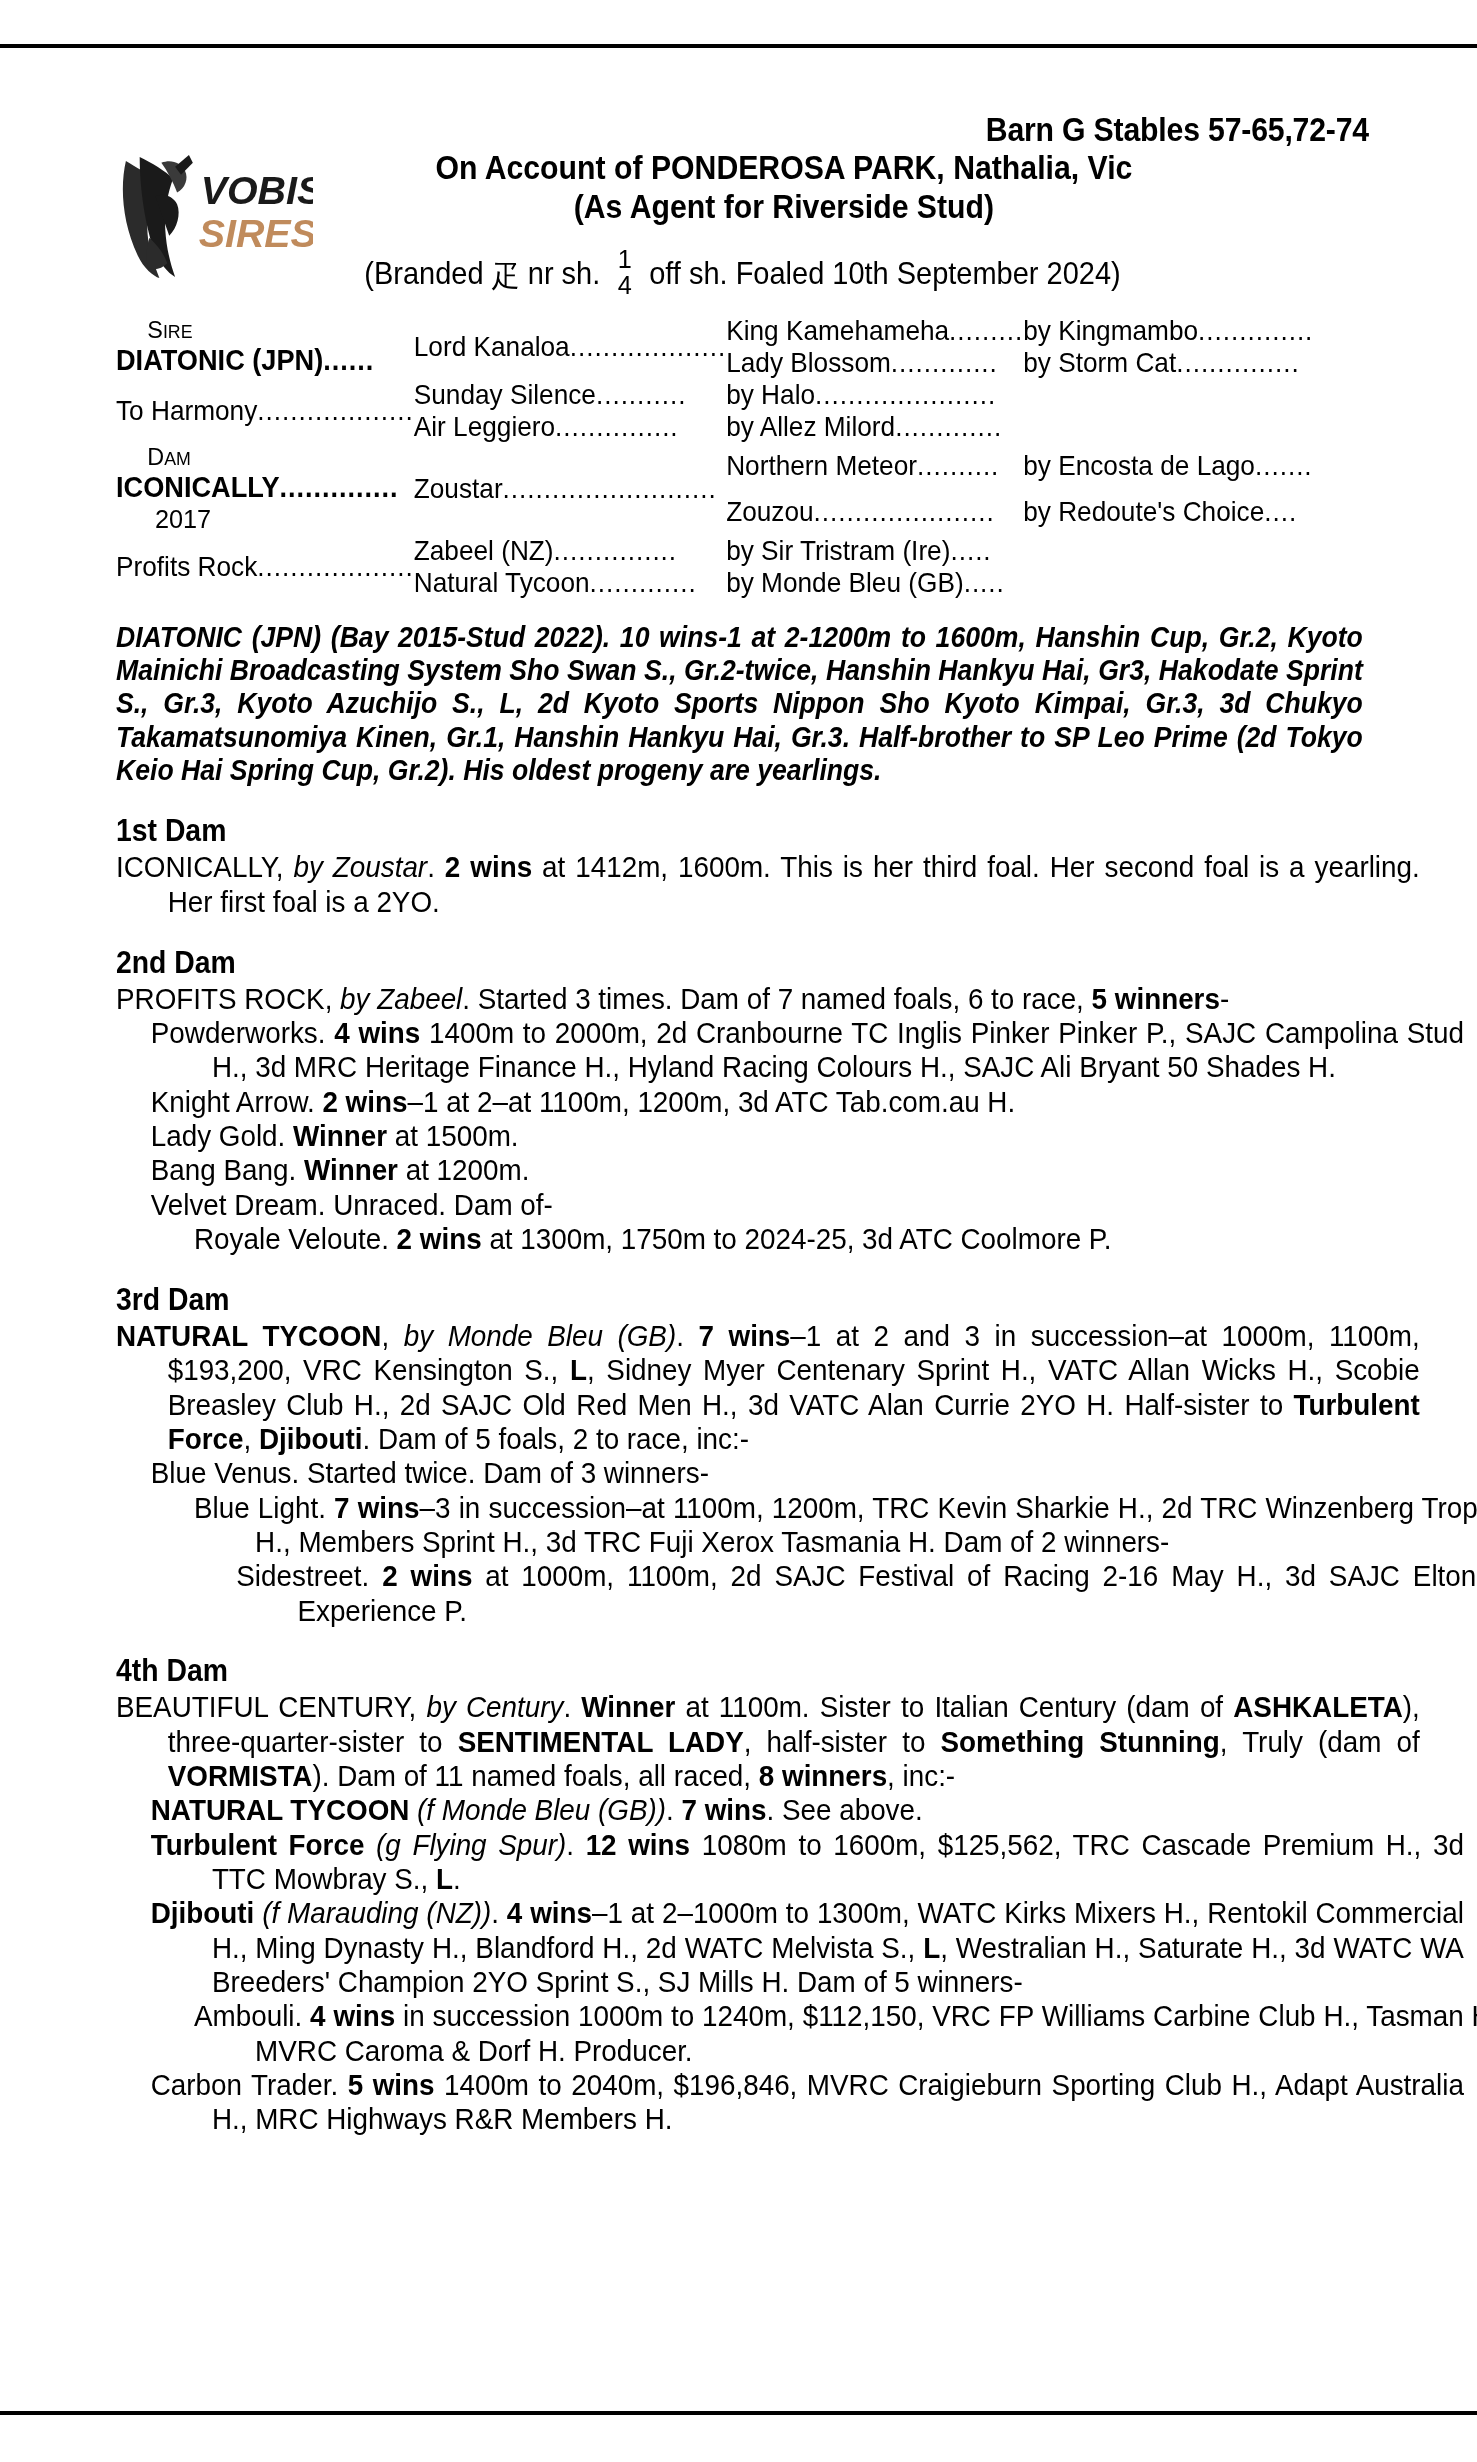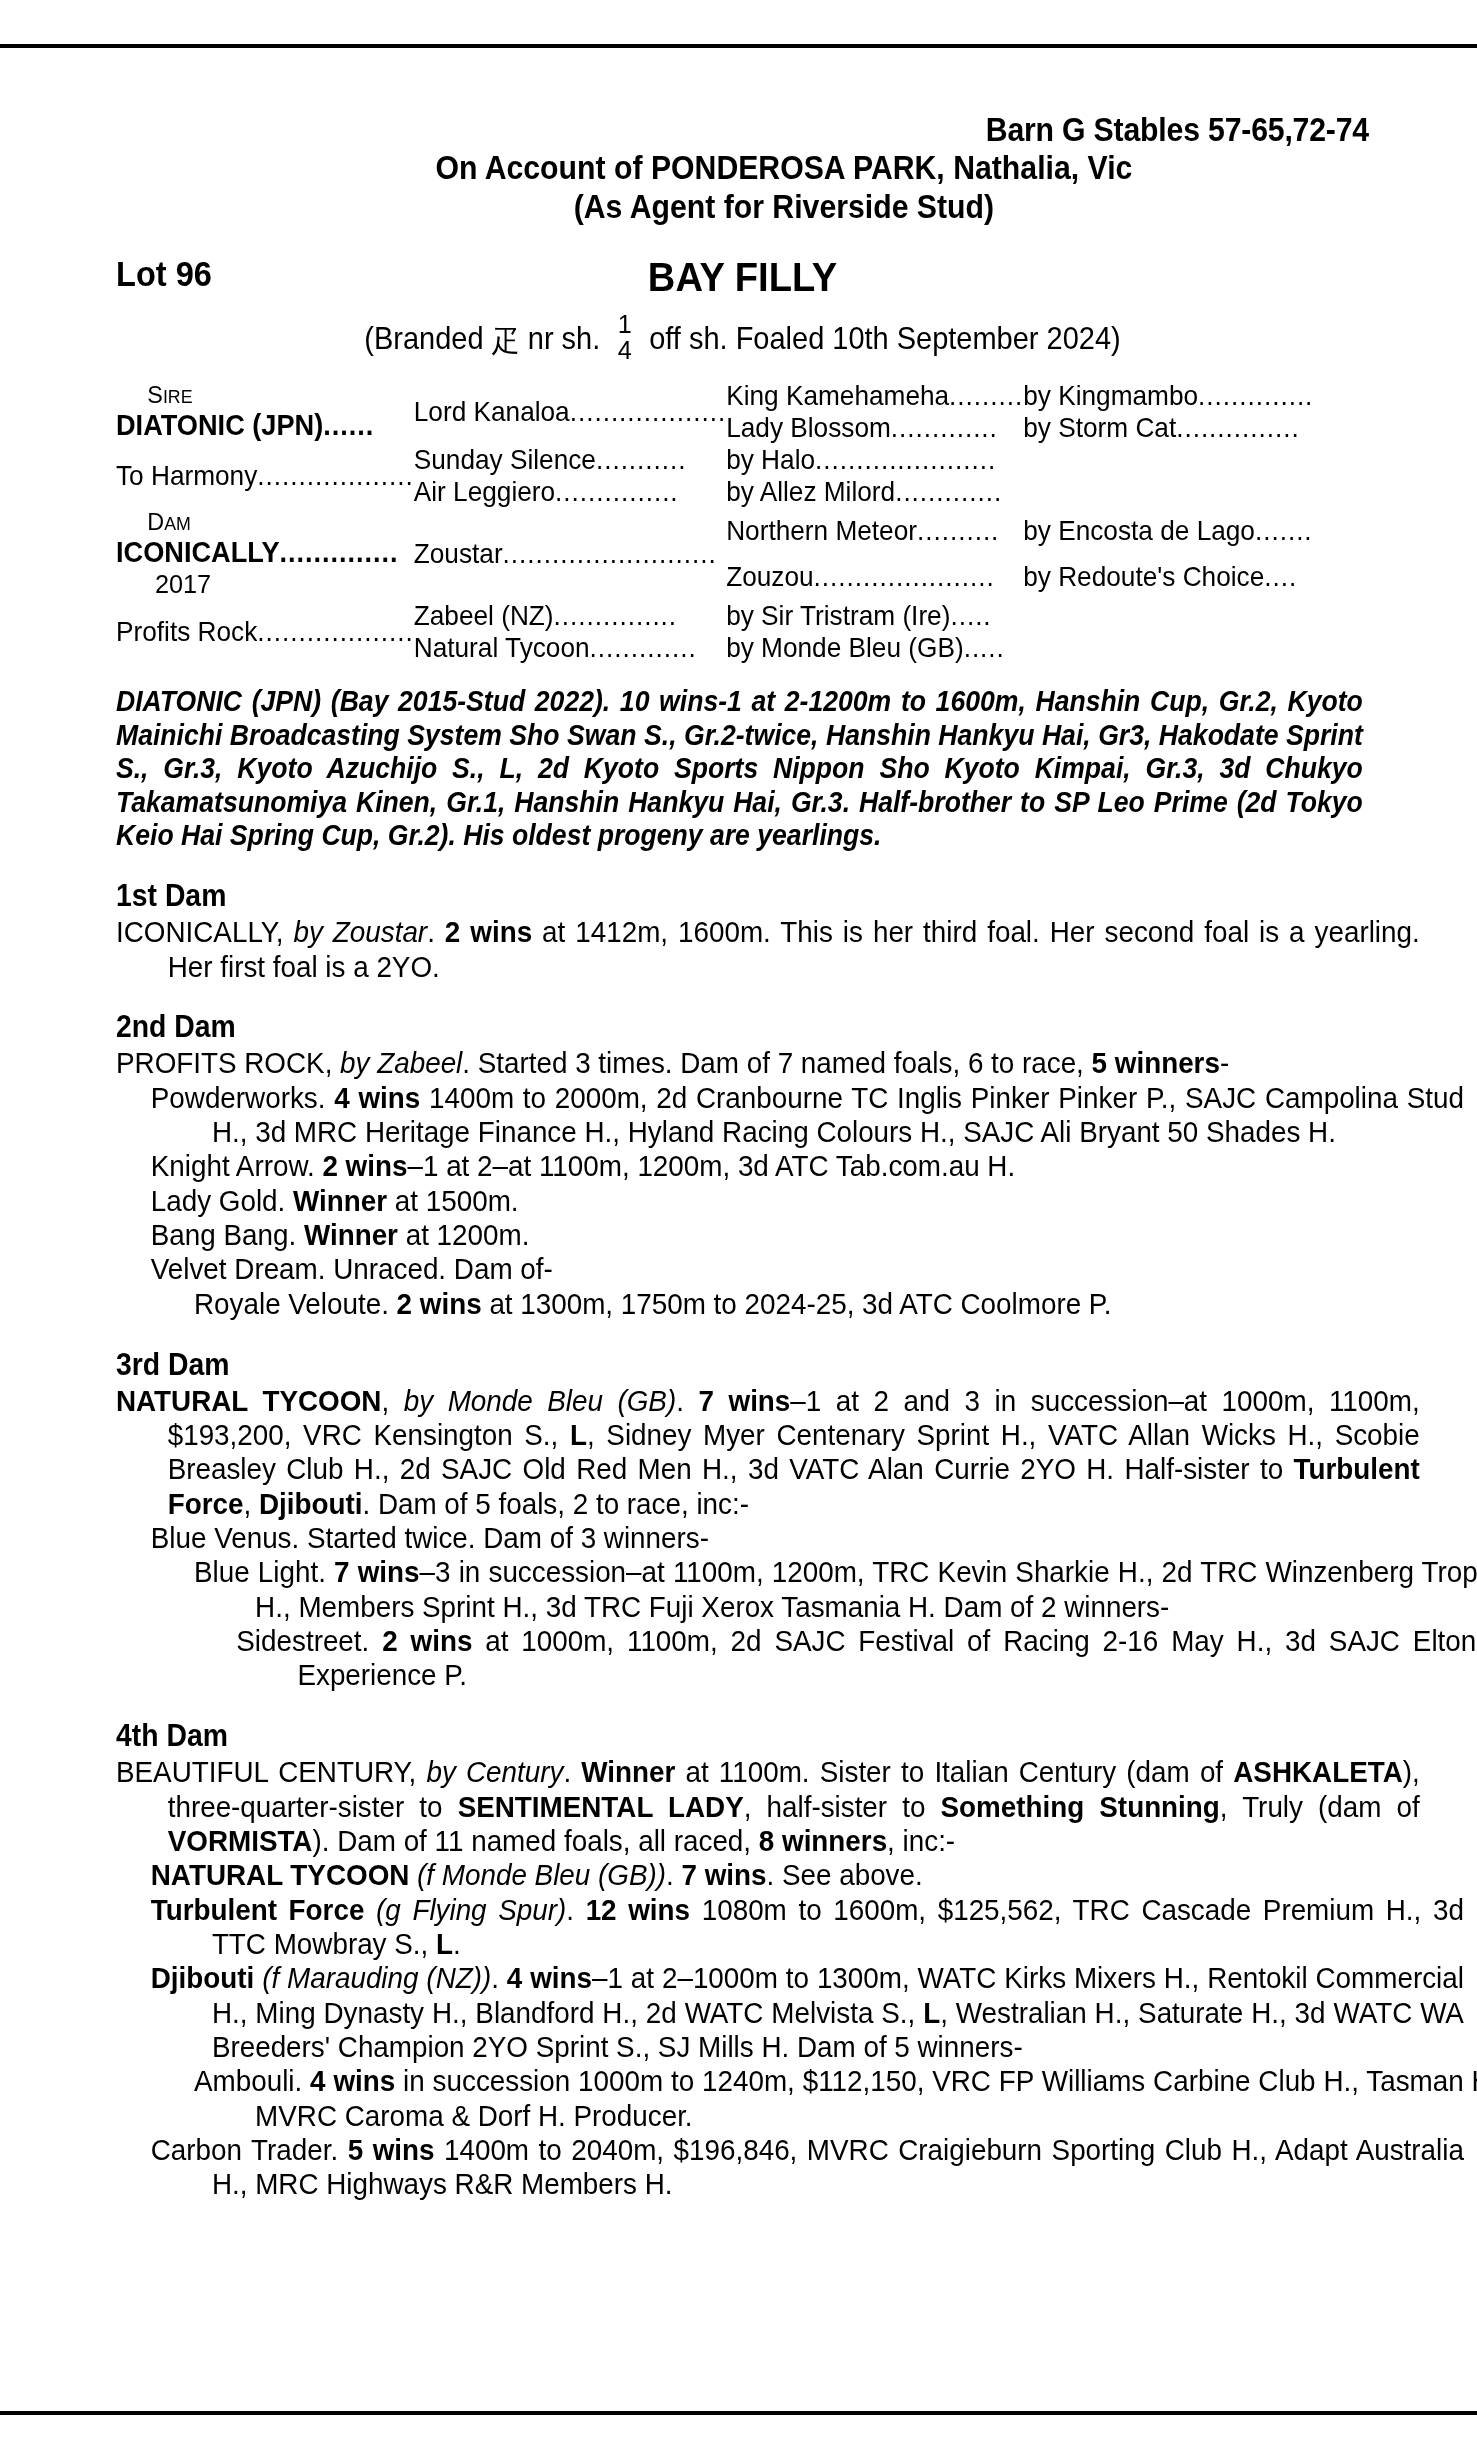--- a/index.html
+++ b/index.html
@@ -208,30 +208,40 @@
 
 <div class="page">
 
   <div class="rule-top"></div>
   <div class="rule-bottom"></div>
 
   <div class="content">
 
     <div class="header-block">
 
+      <div class="logo">
+        <svg width="197" height="126" viewBox="0 0 200 128" xmlns="http://www.w3.org/2000/svg">
+          <g>
+            <path d="M10 8 C4 34 6 70 22 104 C28 117 38 125 44 127 C38 112 33 96 32 82 C31 64 34 44 42 26 C33 22 20 14 10 8 Z" fill="#2b2b2b"></path>
+            <path d="M24 4 C36 10 50 18 58 26 C52 42 49 60 50 78 C51 96 55 112 60 126 C50 120 42 108 37 94 C30 72 24 38 24 4 Z" fill="#1a1a1a"></path>
+            <path d="M46 10 C56 6 66 10 70 18 C74 26 70 36 62 40 C58 30 52 18 46 10 Z" fill="#3a3a3a"></path>
+            <path d="M60 14 L74 2 L78 10 L66 22 Z" fill="#1a1a1a"></path>
+            <path d="M40 44 C48 40 58 44 62 52 C66 62 62 76 54 84 C50 72 44 56 40 44 Z" fill="#1a1a1a"></path>
+            <path d="M34 86 C40 92 48 100 52 112 C46 118 38 120 32 116 C30 106 31 94 34 86 Z" fill="#2b2b2b"></path>
+          </g>
+          <text x="86" y="52" font-family="Liberation Sans, sans-serif" font-size="40" font-weight="bold" font-style="italic" fill="#1a1a1a">VOBIS</text>
+          <text x="84" y="95" font-family="Liberation Sans, sans-serif" font-size="40" font-weight="bold" font-style="italic" fill="#c08b5c">SIRES</text>
+        </svg>
+      </div>
 
       <div class="barn-line">Barn G Stables 57-65,72-74</div>
       <div class="account-line">On Account of PONDEROSA PARK, Nathalia, Vic</div>
       <div class="agent-line">(As Agent for Riverside Stud)</div>
     </div>
 
-    <div class="title-row">
-      <div class="lot">Lot 96</div>
-      <div class="sex-title">BAY FILLY</div>
-    </div>
 
     <div class="branded-line">
       <span>(Branded</span>
       <span class="brand-sym">疋</span>
       <span>nr sh.</span>
       <span class="frac">
         <span class="num">1</span>
         <span class="den">4</span>
       </span>
       <span>off sh. Foaled 10th September 2024)</span>

